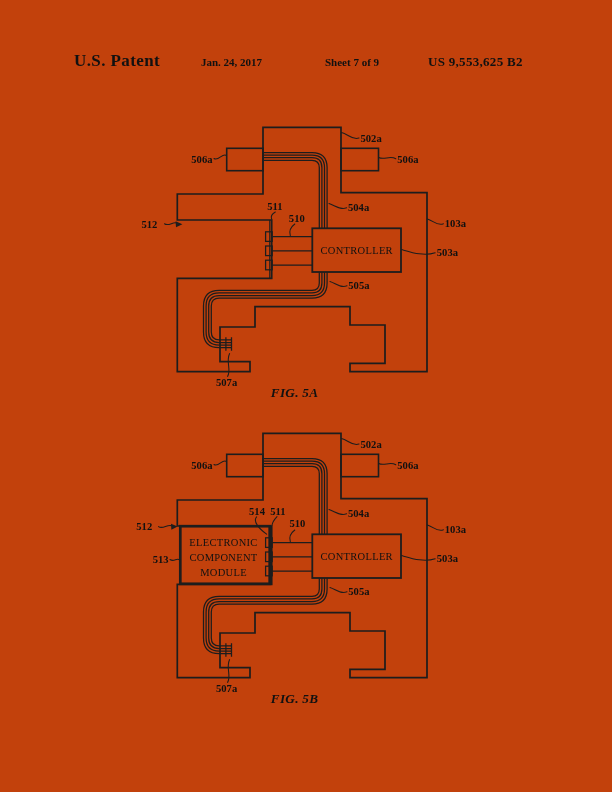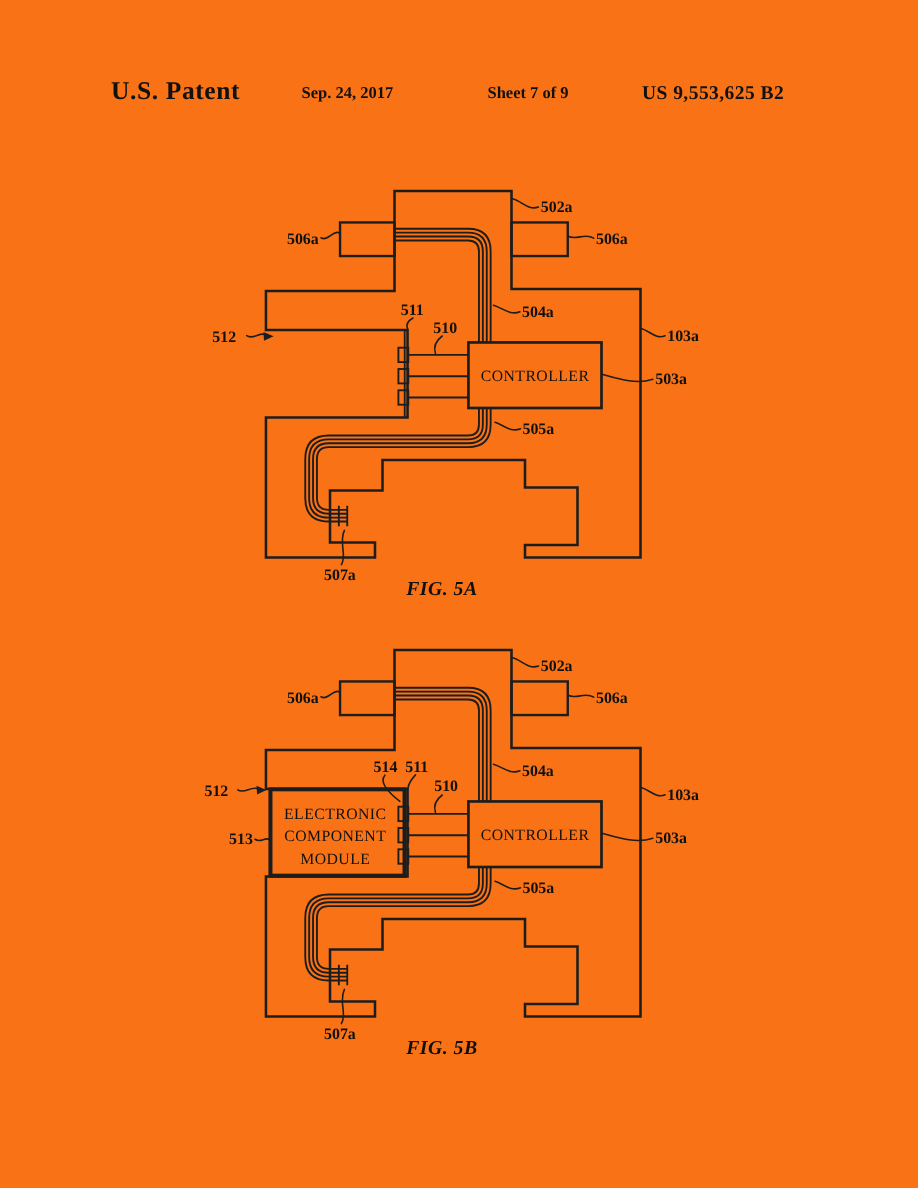--- a/index.html
+++ b/index.html
@@ -1,19 +1,19 @@
 <!DOCTYPE html>
 <html><head>
 <meta charset="utf-8">
 <style>
   html,body{margin:0;padding:0;background:#e8e8e8;}
   .page{
     position:relative;
     width:612px;height:792px;
-    background:#f97316;
+    background:#c2410c;
     font-family:"Liberation Serif","DejaVu Serif",serif;
     overflow:hidden;
     margin:0 auto;
   }
   .hdr{position:absolute;color:#111;white-space:nowrap;font-weight:700;}
   .hdr-title{left:74px;top:51px;font-size:17px;letter-spacing:.4px;}
   .hdr-date{left:201px;top:56px;font-size:11px;}
   .hdr-sheet{left:297px;top:56px;font-size:11px;margin-left:28px;}
   .hdr-number{left:428px;top:54px;font-size:13px;letter-spacing:.3px;}
   svg.fig{position:absolute;overflow:visible;}
@@ -27,21 +27,21 @@
   .leader{stroke:#1d1d1d;fill:none;stroke-width:1.05;stroke-linecap:round;}
   .cable{stroke:#1d1d1d;fill:none;stroke-width:1.25;}
   .arrow{fill:#1d1d1d;stroke:none;}
 </style>
 </head>
 <body>
 
 <div class="page">
 
   <div class="hdr hdr-title">U.S. Patent</div>
-  <div class="hdr hdr-date">Sep. 24, 2017</div>
+  <div class="hdr hdr-date">Jan. 24, 2017</div>
   <div class="hdr hdr-sheet">Sheet 7 of 9</div>
   <div class="hdr hdr-number">US 9,553,625 B2</div>
 
   <svg class="fig fig-5a" width="350" height="290" viewBox="130 115 350 290" xmlns="http://www.w3.org/2000/svg">
 
     <path class="outline" stroke-width="1.7" d="M263 127.3 H341 V192.7 H427 V371.7 H350 V363.3 H385 V325 H350 V306.7 H255 V327 H220 V361.7 H250 V371.7 H177.3 V278.3 H271.7 V220 H177.3 V194 H263 Z"></path>
 
     <rect class="outline" stroke-width="1.6" x="226.7" y="148.3" width="36.3" height="22.4"></rect>
     <rect class="outline" stroke-width="1.6" x="341" y="148.3" width="37.5" height="22.4"></rect>
 

